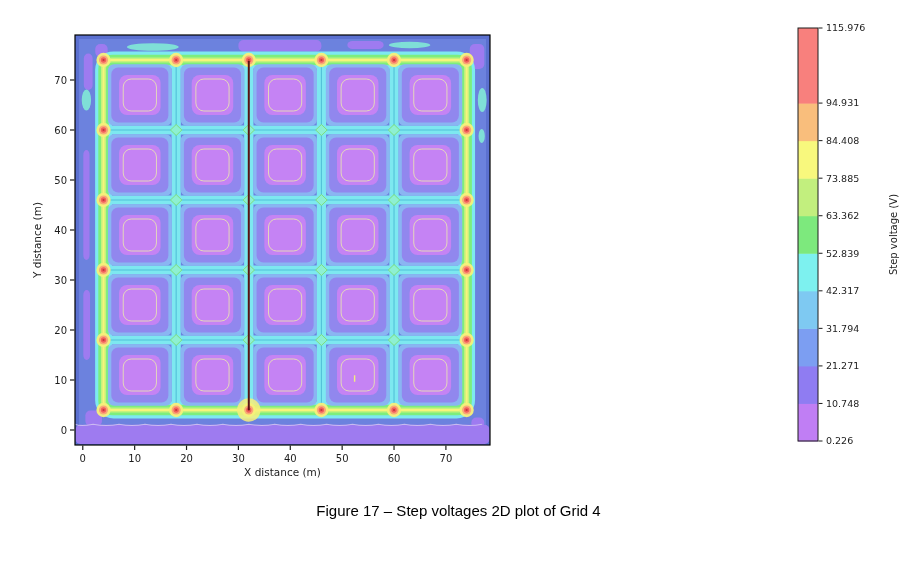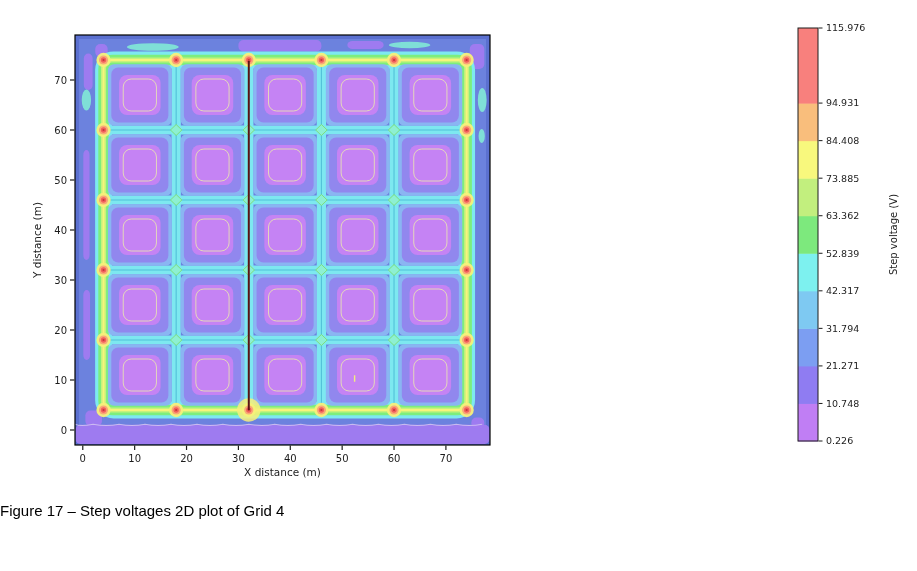--- a/index.html
+++ b/index.html
@@ -1,20 +1,20 @@
 <!DOCTYPE html>
 <html><head>
 <meta charset="utf-8">
 <style>
   html,body{margin:0;padding:0;}
   body{width:917px;height:571px;position:relative;background:#ffffff;overflow:hidden;
        font-family:"DejaVu Sans",sans-serif;}
   .plot-svg{position:absolute;left:20px;top:10px;}
   .cb-svg{position:absolute;left:795px;top:20px;}
-  .caption{position:absolute;left:0;top:502px;width:917px;
+  .caption{position:absolute;left:0;top:502px;width:917px;text-align:center;
            font-family:"Liberation Sans",sans-serif;font-size:15px;color:#000;}
   svg text{font-family:"DejaVu Sans",sans-serif;fill:#1c1c1c;}
 </style>
 </head>
 <body>
 
 <div>
   <svg id="plotsvg" class="plot-svg" width="500" height="480" viewBox="0 0 500 480" role="img">
       <defs>
         <clipPath id="axclip">

